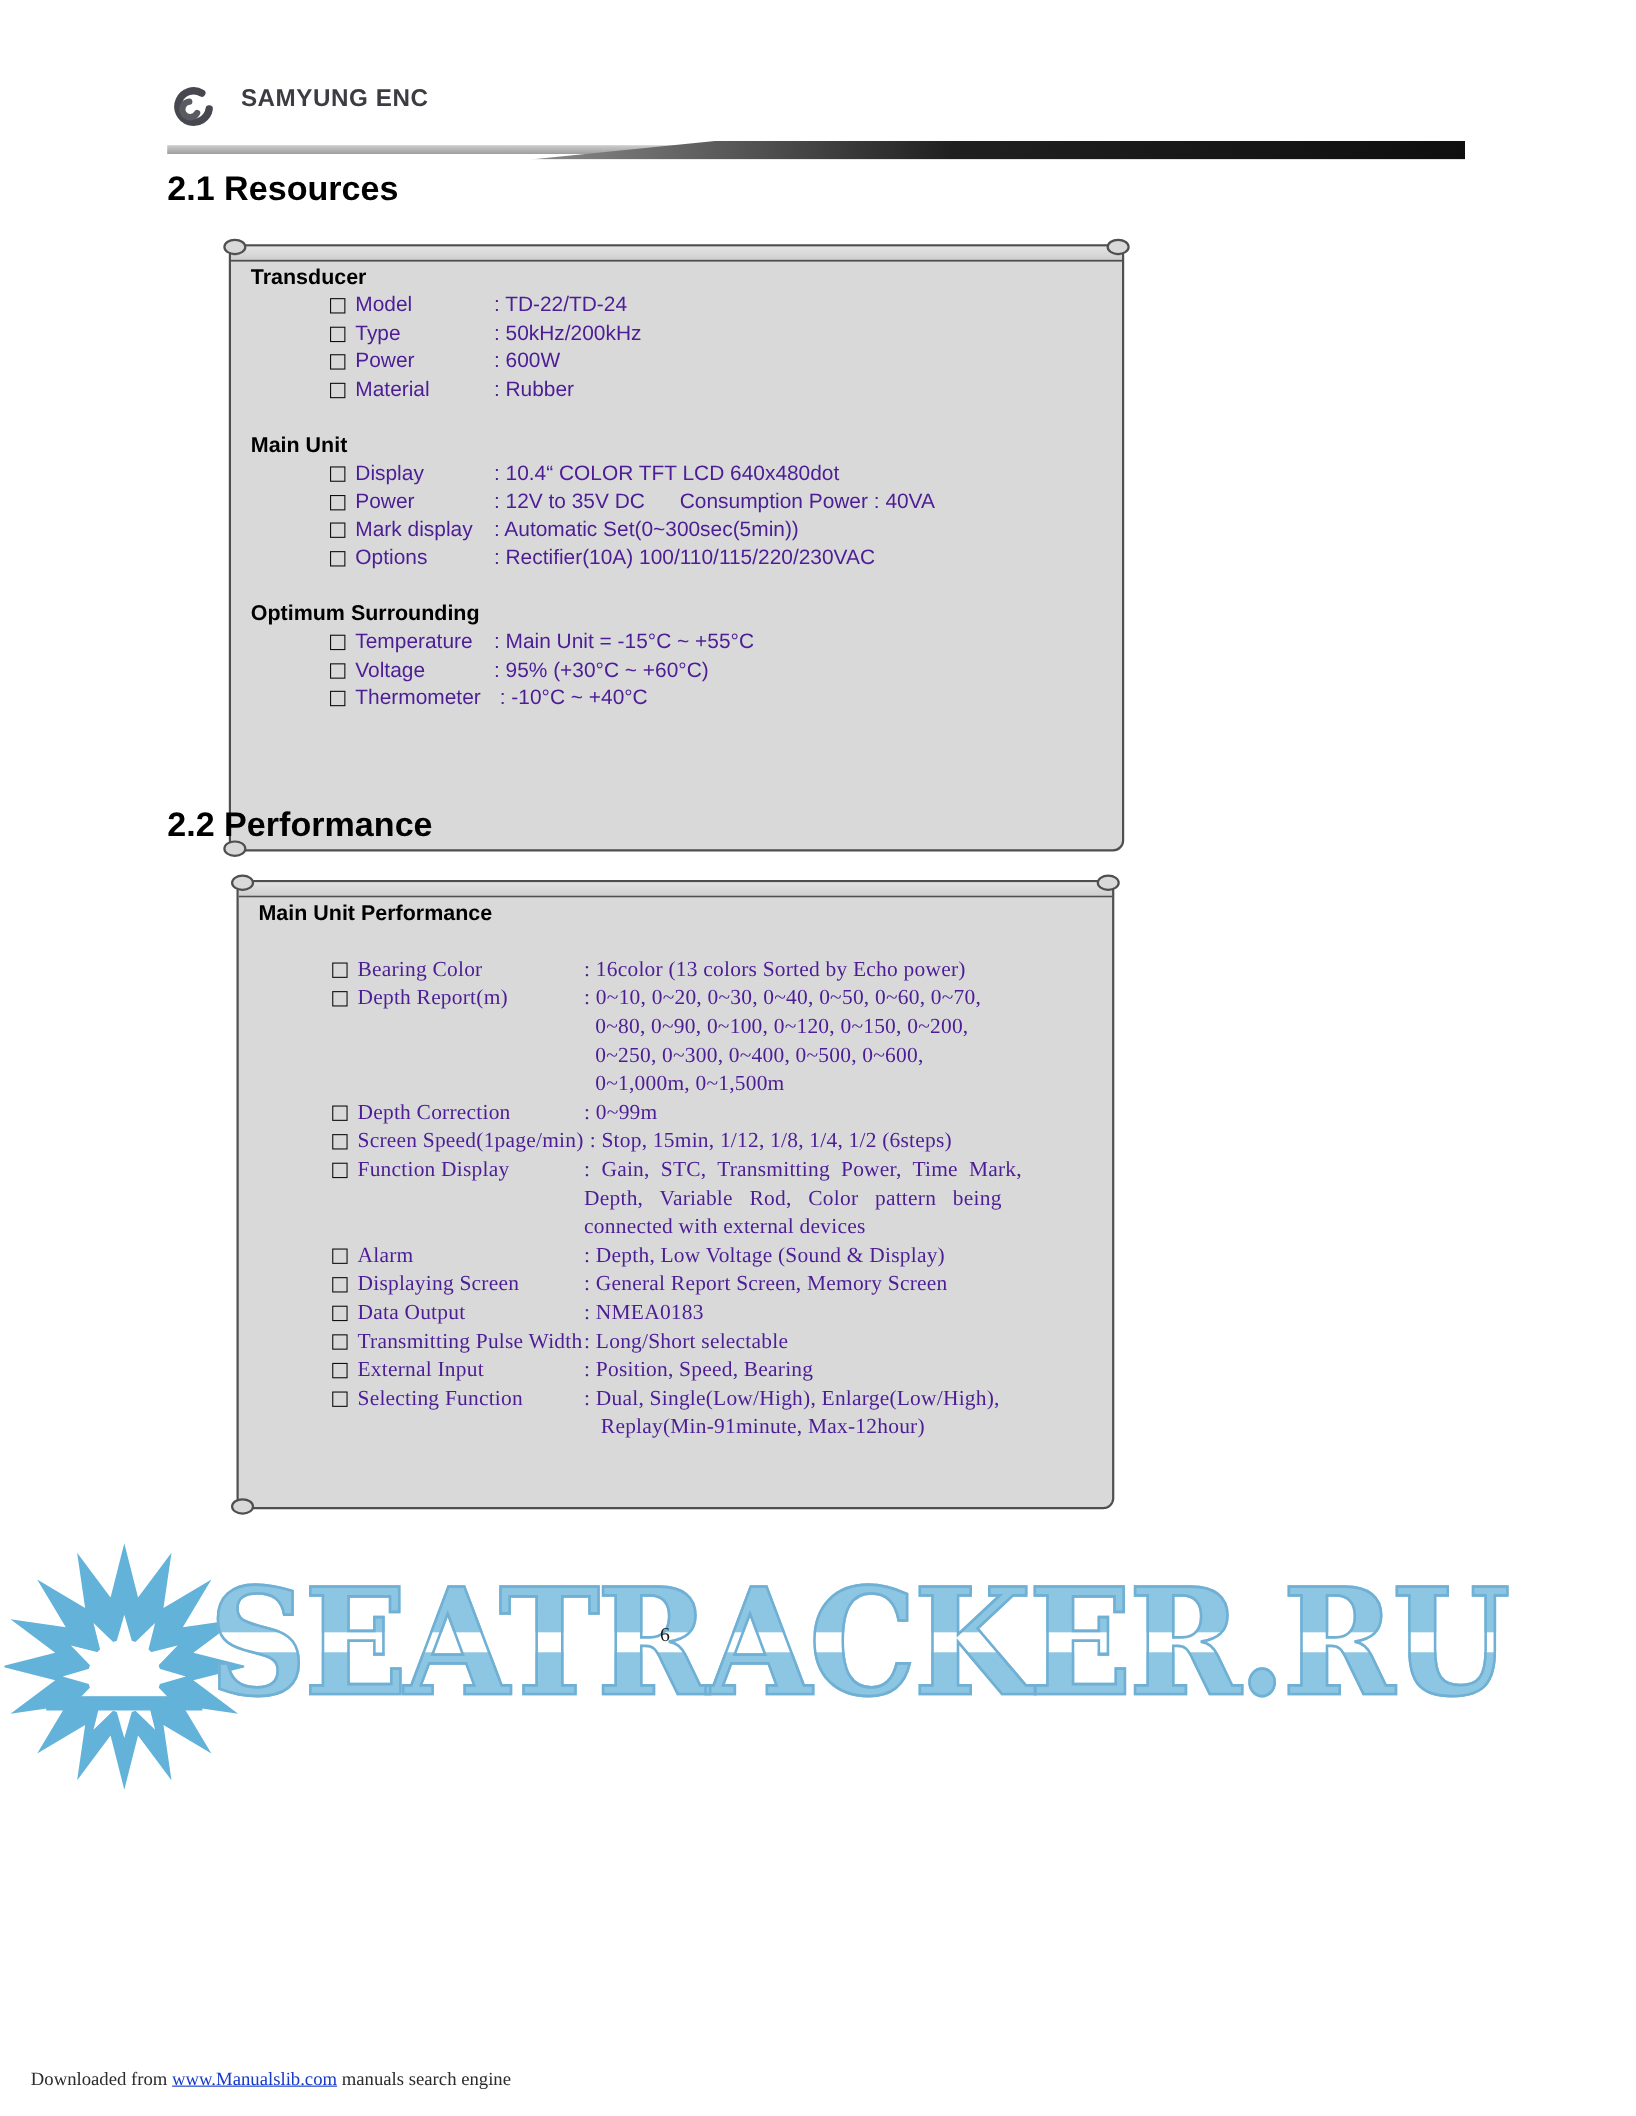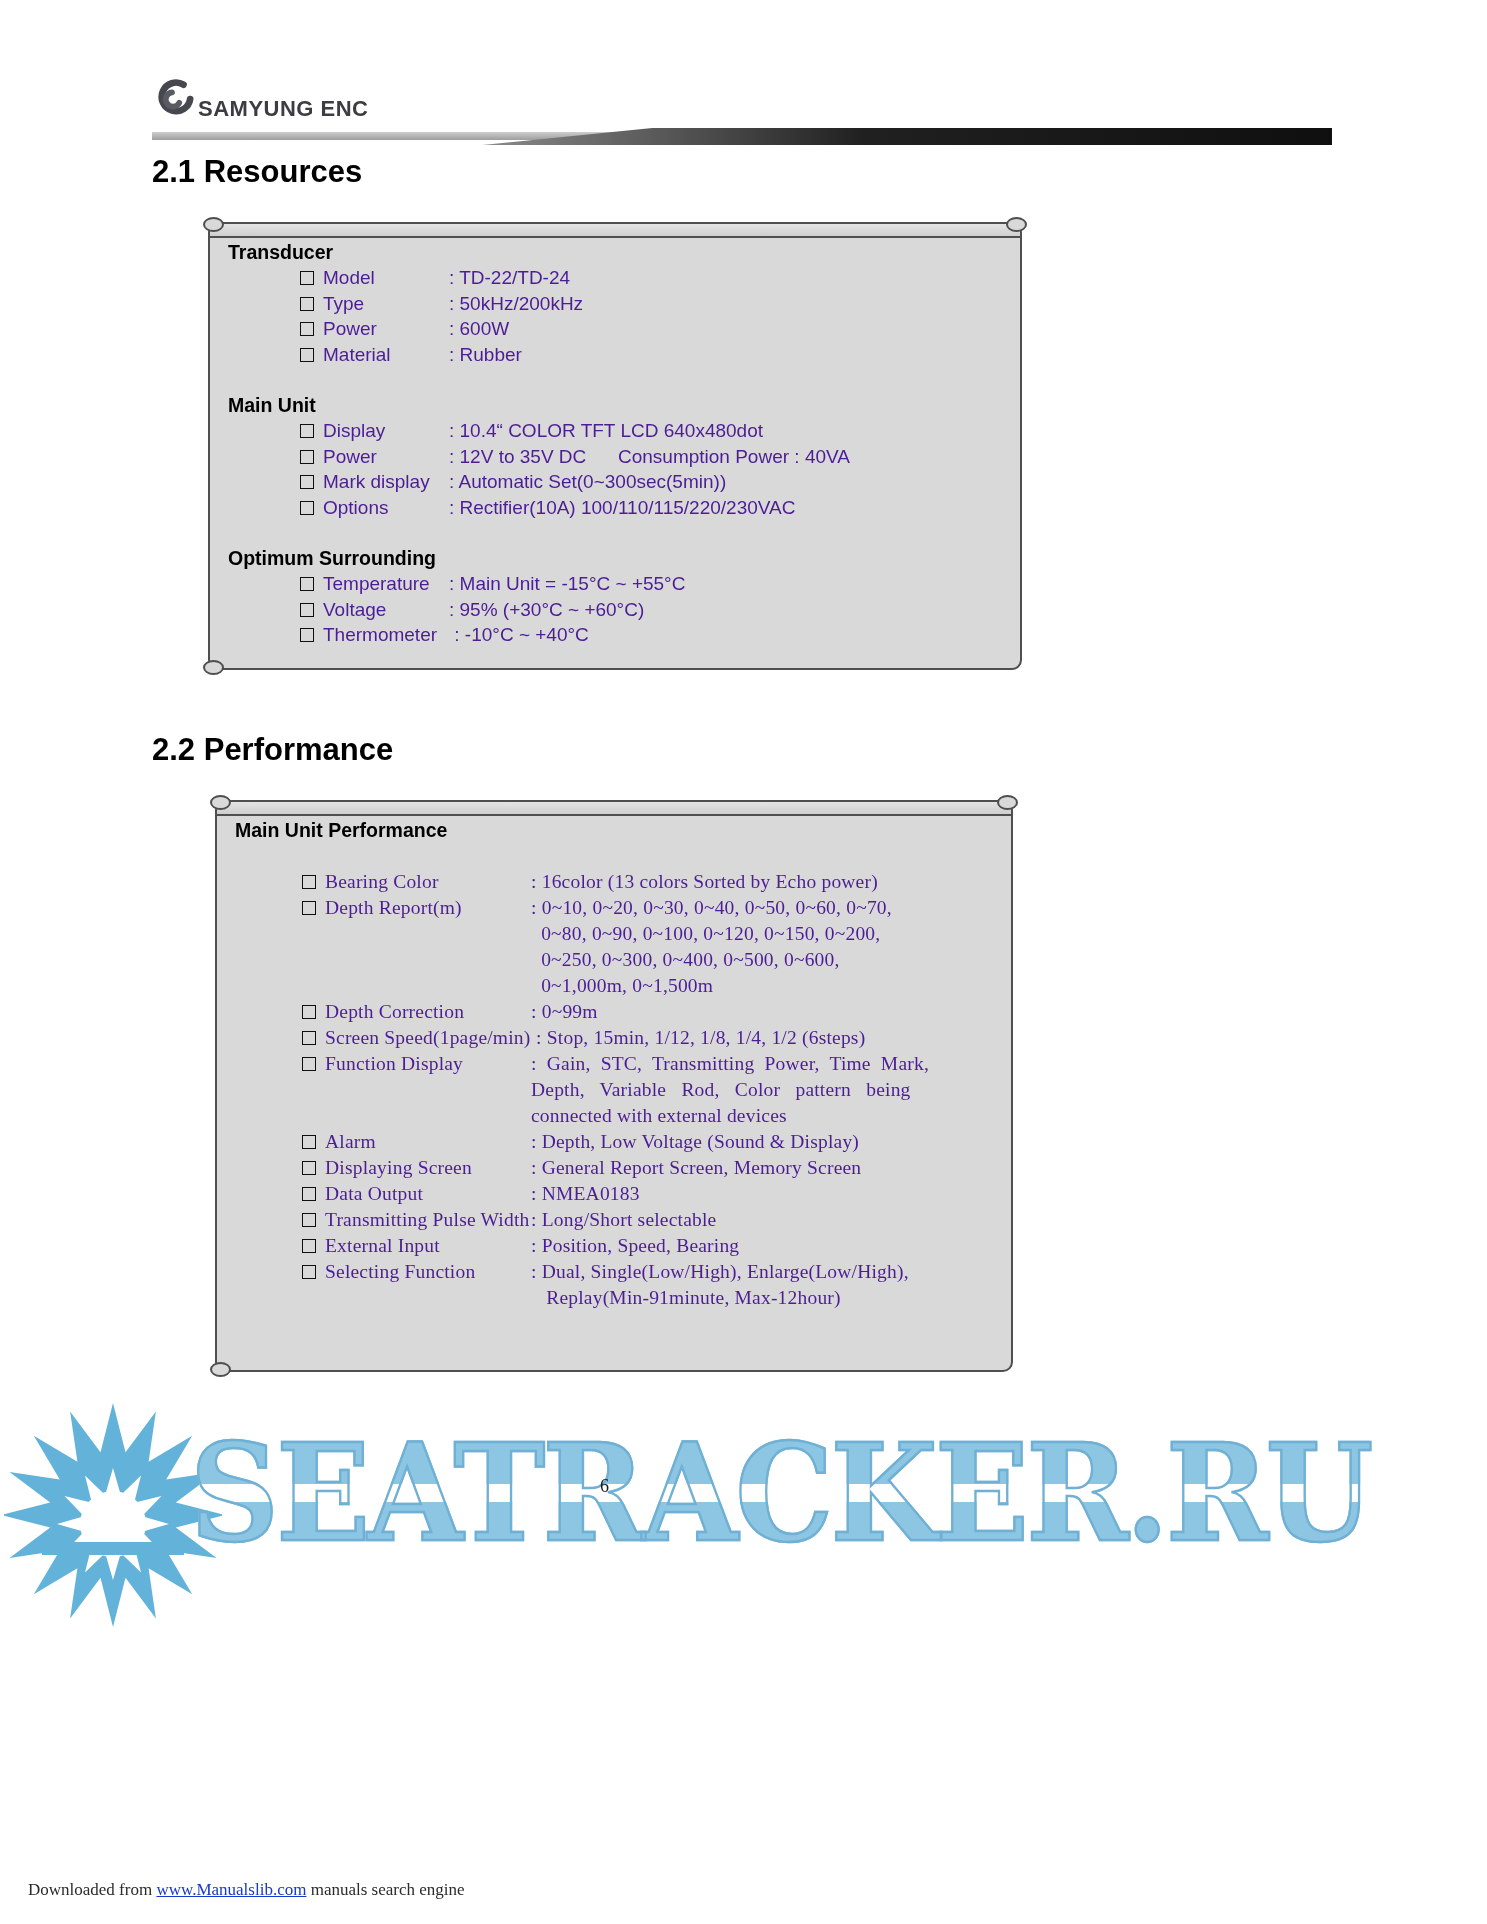--- a/index.html
+++ b/index.html
@@ -3,21 +3,21 @@
 <meta charset="utf-8">
 <style>
   html,body { margin:0; padding:0; }
   body {
     width:1487px; height:1924px; position:relative; background:#ffffff;
     font-family:"Liberation Sans", sans-serif; overflow:hidden;
   }
   .page { position:absolute; inset:0; }
 
   
-  .brand { position:absolute; top:76px; left:152px; display:flex; align-items:flex-end; gap:4px; }
+  .brand { position:absolute; top:76px; left:152px; display:flex; align-items:flex-start; gap:25px; }
   .brand svg { display:block; }
   .brand-name { font-size:22px; font-weight:bold; color:#3c3c42; letter-spacing:0.5px; }
 
   
   .header-divider { position:absolute; top:128px; left:152px; width:1180px; height:17px; }
   .hd-light { position:absolute; top:4px; left:0; width:50%; height:8px;
               background:linear-gradient(to bottom,#cdcdcd,#9e9e9e); }
   .hd-dark  { position:absolute; top:0; left:28%; width:72%; height:100%;
               background:linear-gradient(to right,#8a8a8a,#202020 45%,#0f0f0f);
               clip-path:polygon(0 100%, 20% 0, 100% 0, 100% 100%); }
@@ -32,21 +32,21 @@
                   border-radius:10px; box-sizing:border-box; }
   .panel-band { position:absolute; top:0; left:0; right:0; height:12px;
                 border-bottom:2px solid #4f4f4f; border-radius:8px 8px 0 0;
                 background:linear-gradient(to bottom,#e4e4e4,#cfcfcf); }
   .curl { position:absolute; width:17px; height:11px; border:2px solid #4f4f4f;
           border-radius:50%; background:#d9d9da; }
   .curl.tl { top:-7px; left:-7px; }
   .curl.tr { top:-7px; right:-7px; }
   .curl.bl { bottom:-7px; left:-7px; }
 
-  .panel-resources  { left:208px; top:222px; width:814px; height:448px; }
+  .panel-resources  { left:208px; top:222px; width:814px; height:552px; }
   .panel-performance{ left:215px; top:800px; width:798px; height:572px; }
 
   .panel-inner { position:relative; padding:16px 20px 10px 18px; overflow:hidden; height:100%; box-sizing:border-box; }
 
   .group + .group { margin-top:26px; }
   .group-heading { font-size:19.5px; font-weight:bold; color:#000; line-height:25px; }
   .rows-1 { margin-left:72px; }
   .rows-2 { margin-left:67px; margin-top:26px;
             font-family:"Liberation Serif", serif; letter-spacing:0.2px; }
 

